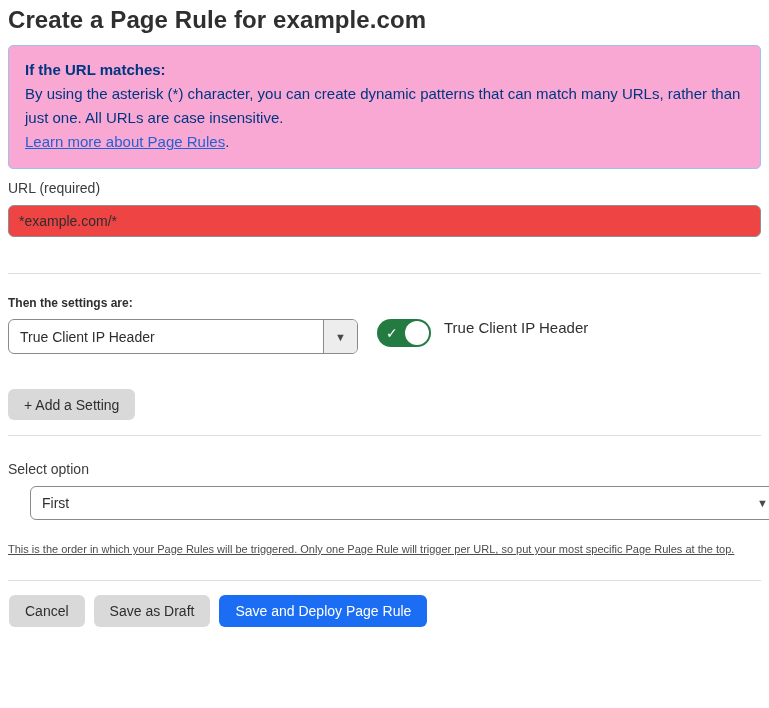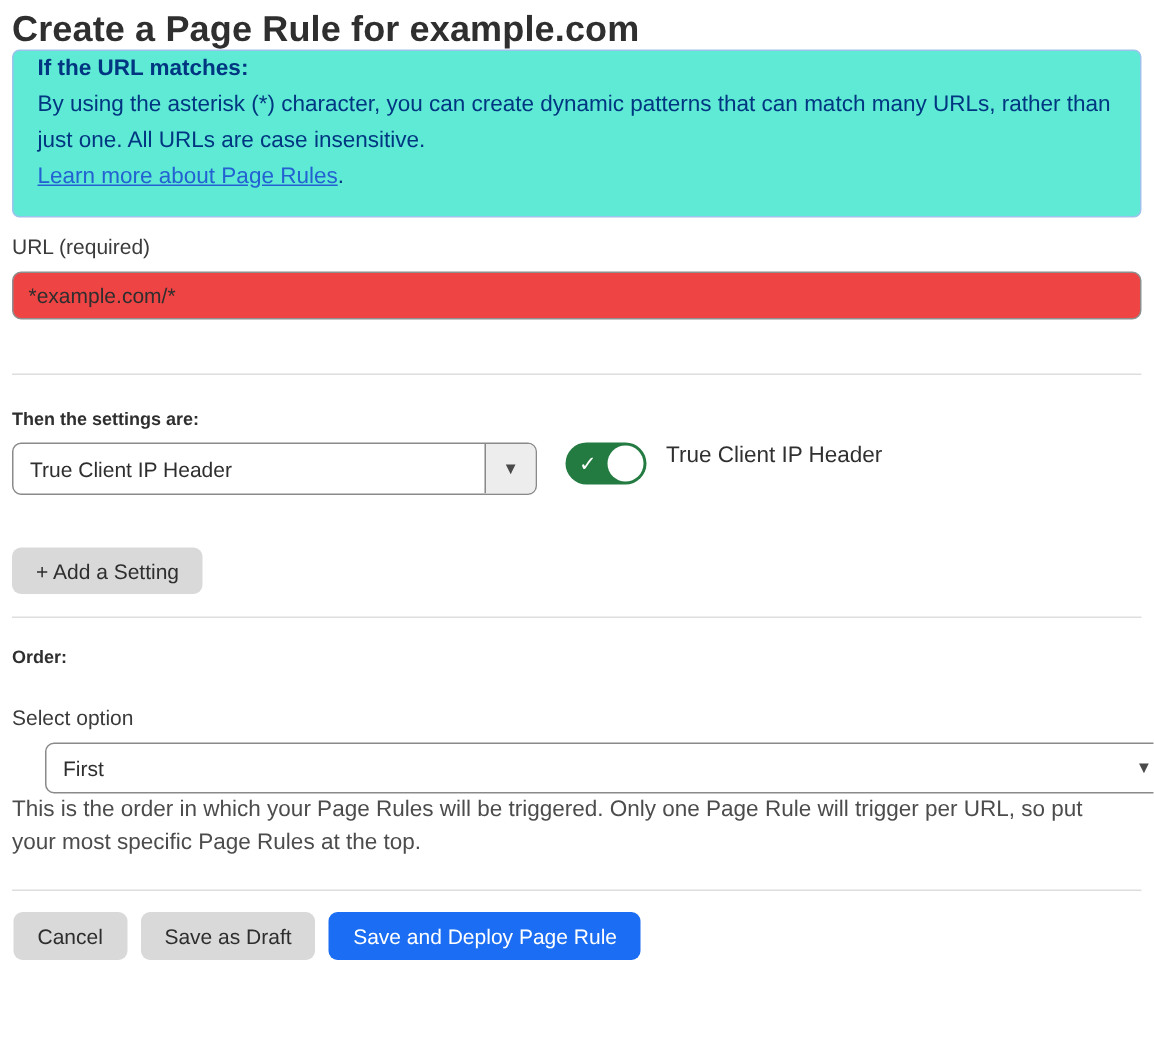--- a/index.html
+++ b/index.html
@@ -15,24 +15,25 @@
   .page-title {
     font-size: 24px;
     font-weight: bold;
     color: #2f2f2f;
     line-height: 27px;
     letter-spacing: 0.1px;
   }
 
   
   .info-box {
-    background: #5eead4;
+    margin-top: 12px;
+    background: #f9a8d4;
     border: 1px solid #9CC3EC;
     border-radius: 5px;
-    padding: 0 16px 14px 16px;
+    padding: 12px 16px 14px 16px;
     color: #003681;
     font-size: 15px;
     line-height: 24px;
   }
   .info-box .info-heading { font-weight: bold; }
   .info-box a.learn-link {
     color: #2361D2;
     text-decoration: underline;
     cursor: pointer;
   }
@@ -169,25 +170,26 @@
     justify-content: space-between;
     padding: 0 14px 0 11px;
     font-size: 14px;
     color: #2e2e2e;
     cursor: pointer;
     margin-left: 22px;
   }
   .order-select .arrow { color: #4a4a4a; font-size: 11px; }
 
   .help-text {
-    margin-top: 0;
-    font-size: 15px;
+    margin-top: 18px;
+    font-size: 11px;
     line-height: 22px;
     color: #4c4c4c;
     max-width: 745px;
+    text-decoration: underline;
   }
 
   .actions-row {
     margin-top: 14px;
     display: flex;
     gap: 9px;
     align-items: center;
     padding-left: 1px;
   }
 </style>
@@ -226,21 +228,20 @@
       <span class="check">✓</span>
       <span class="knob"></span>
     </div>
     <span class="toggle-label">True Client IP Header</span>
   </div>
 
   <button class="btn btn-gray add-setting">+ Add a Setting</button>
 
   <hr class="divider divider-2">
 
-  <div class="section-heading" style="margin-top:19px">Order:</div>
 
   <div class="field-label" style="margin-top:24px">Select option</div>
 
   <div class="order-select">
     <span>First</span>
     <span class="arrow">▼</span>
   </div>
 
   <div class="help-text">This is the order in which your Page Rules will be triggered. Only one Page Rule will trigger per URL, so put your most specific Page Rules at the top.</div>
 

